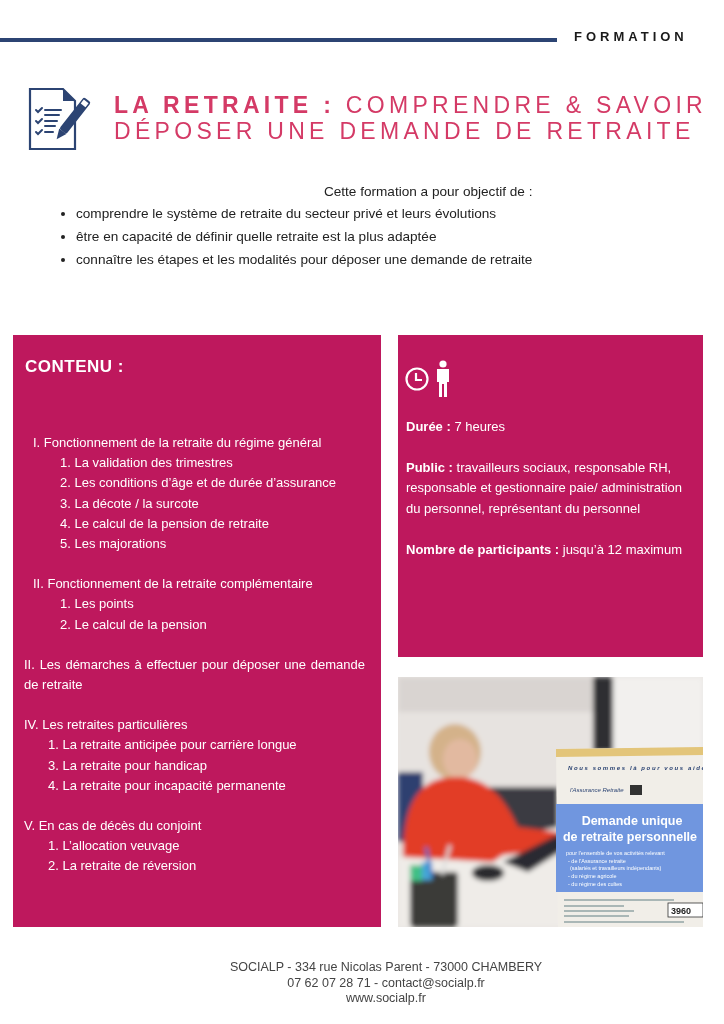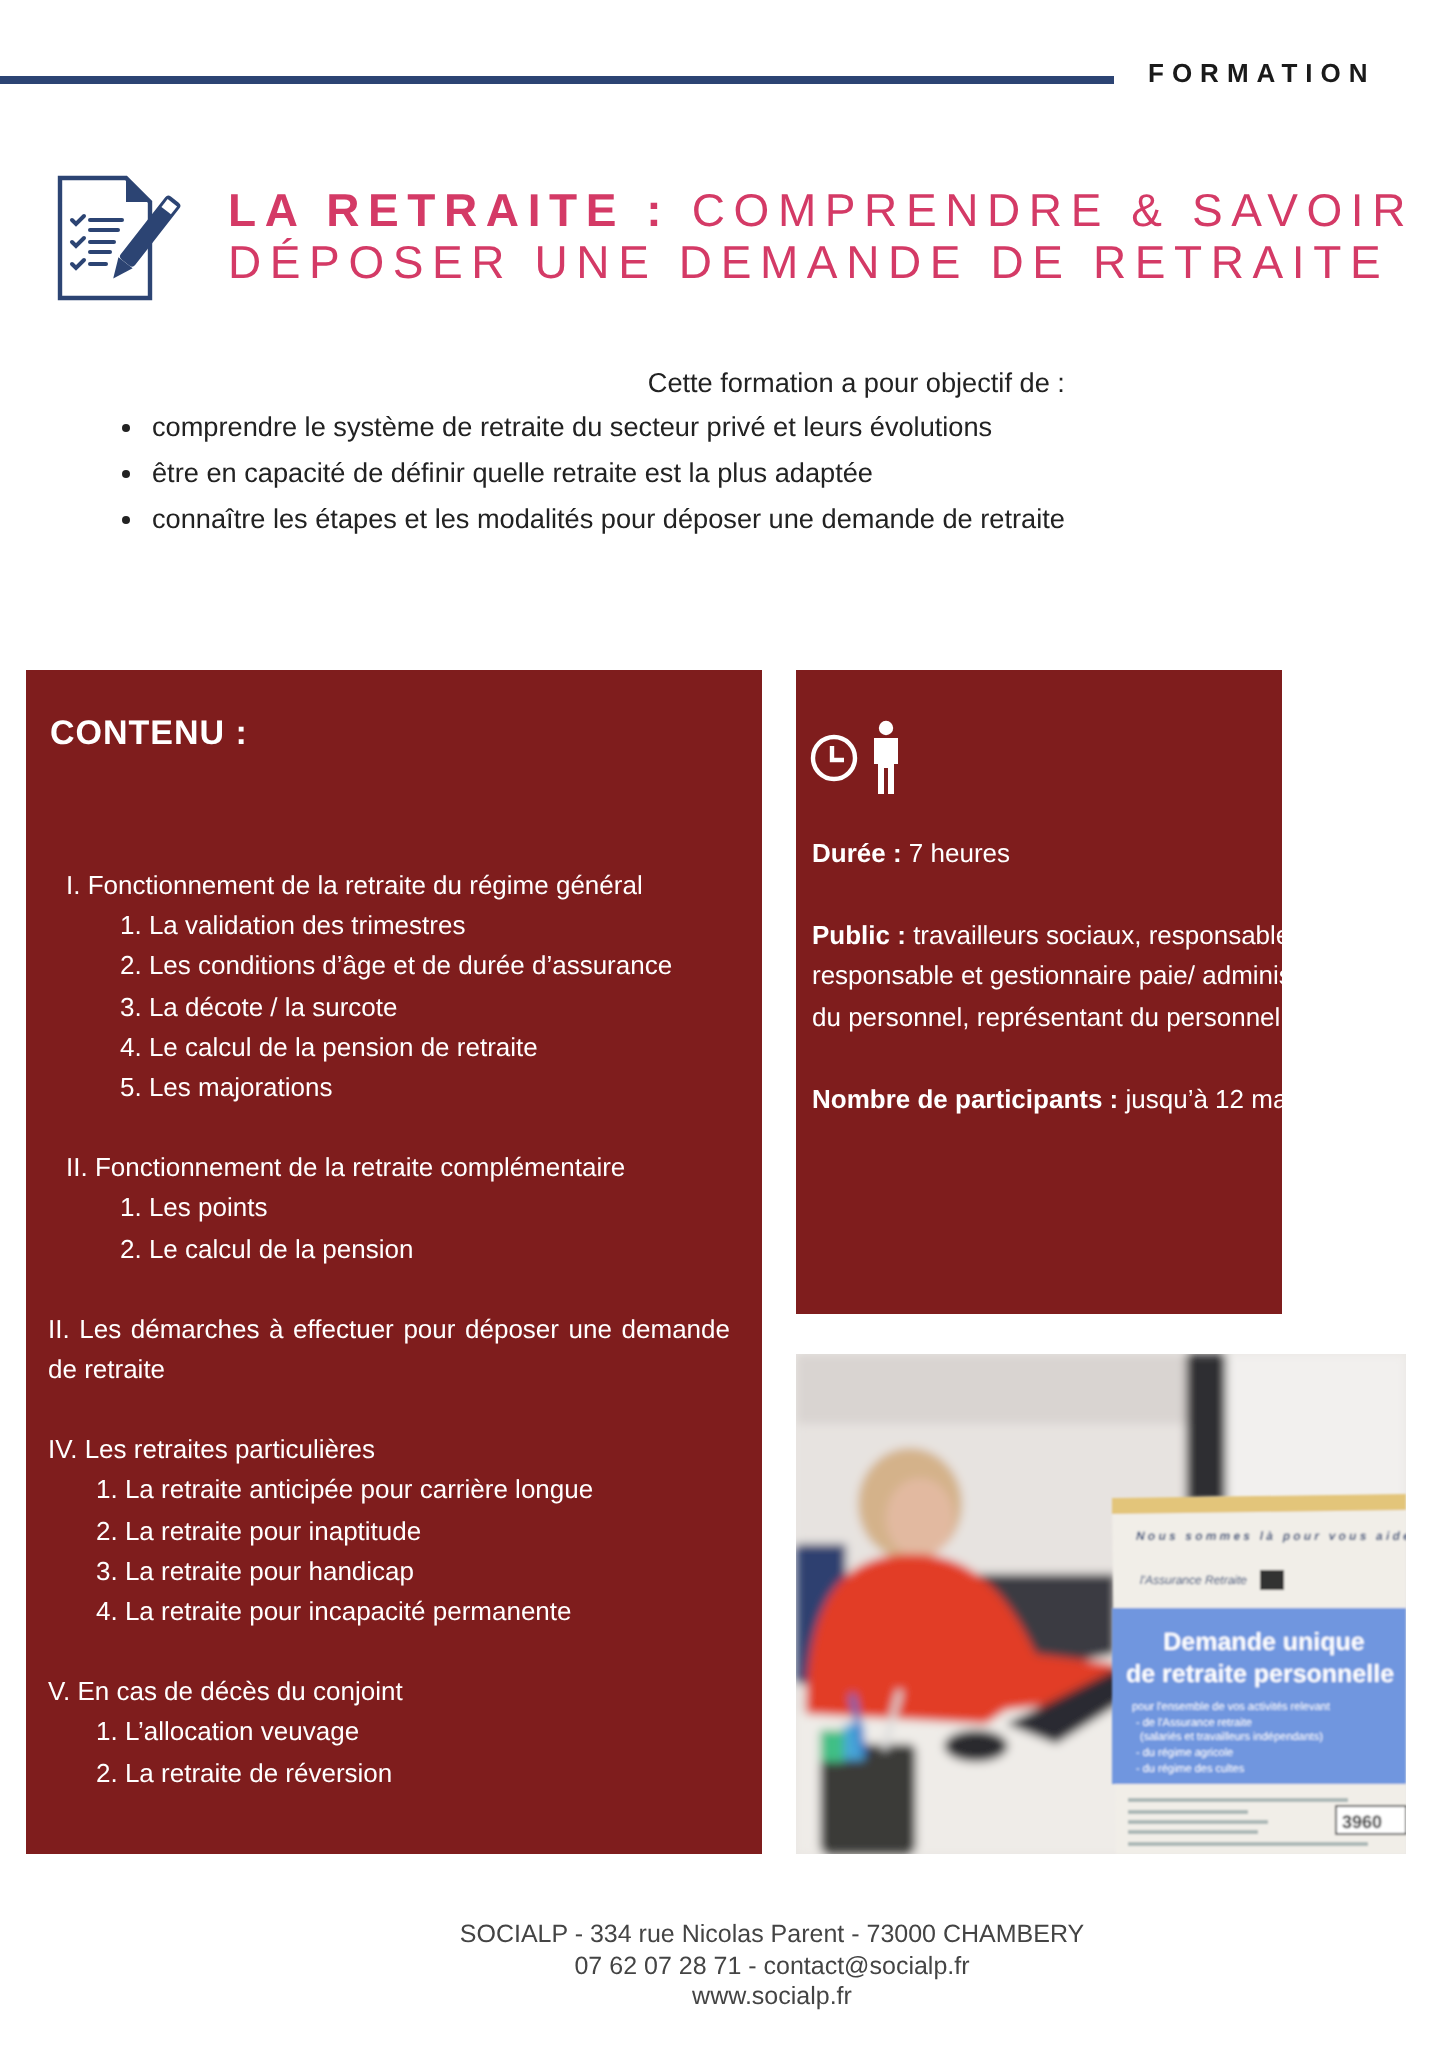--- a/index.html
+++ b/index.html
@@ -15,23 +15,23 @@
   .doc-icon { position:absolute; left:27px; top:86px; width:66px; height:66px; }
 
   .title { position:absolute; left:114px; top:92px; color:#d43a66; font-family:"Liberation Sans", sans-serif; font-size:23px; letter-spacing:4.3px; line-height:26px; white-space:nowrap; }
   .title b { font-weight:bold; }
 
   .intro { position:absolute; left:50px; top:184px; font-size:13.6px; color:#222; font-family:"Liberation Sans", sans-serif; }
   .intro .lead { margin:0 0 6px 0;text-align:right; }
   .intro ul { margin:0; padding:0 0 0 26px; }
   .intro li { margin:0 0 5px 0; line-height:18px; }
 
-  .box { position:absolute; background:#7f1d1d; color:#fff; font-family:"Liberation Sans", sans-serif; }
+  .box { position:absolute; background:#be185d; color:#fff; font-family:"Liberation Sans", sans-serif; }
   .box-left { left:13px; top:335px; width:368px; height:592px; }
-  .box-right { left:398px; top:335px; width:243px; height:322px; }
+  .box-right { left:398px; top:335px; width:305px; height:322px; }
 
   .contenu-title { position:absolute; left:12px; top:22px; font-size:17px; font-weight:bold; letter-spacing:0.5px; }
   .outline { position:absolute; left:0; top:66px; width:368px; font-size:13px; line-height:20.2px;margin-top:32px; }
   .sec { margin:0; }
   .sec .h { padding-left:20px; }
   .sec .sub { padding-left:47px; }
   .sec.deep .sub { padding-left:35px; }
   .gap { height:20px; }
   .justify { padding:0 16px 0 11px; text-align:justify; text-align-last:left; }
   .sec.flush .h { padding-left:11px; }
@@ -103,21 +103,20 @@
       <div class="sub">2. Le calcul de la pension</div>
     </div>
     <div class="gap"></div>
     <div class="sec">
       <div class="justify">II. Les démarches à effectuer pour déposer une demande de retraite</div>
     </div>
     <div class="gap"></div>
     <div class="sec flush deep">
       <div class="h">IV. Les retraites particulières</div>
       <div class="sub">1. La retraite anticipée pour carrière longue</div>
-      <div class="sub">2. La retraite pour inaptitude</div>
       <div class="sub">3. La retraite pour handicap</div>
       <div class="sub">4. La retraite pour incapacité permanente</div>
     </div>
     <div class="gap"></div>
     <div class="sec flush deep">
       <div class="h">V. En cas de décès du conjoint</div>
       <div class="sub">1.  L’allocation veuvage</div>
       <div class="sub">2. La retraite de réversion</div>
     </div>
   </div>

